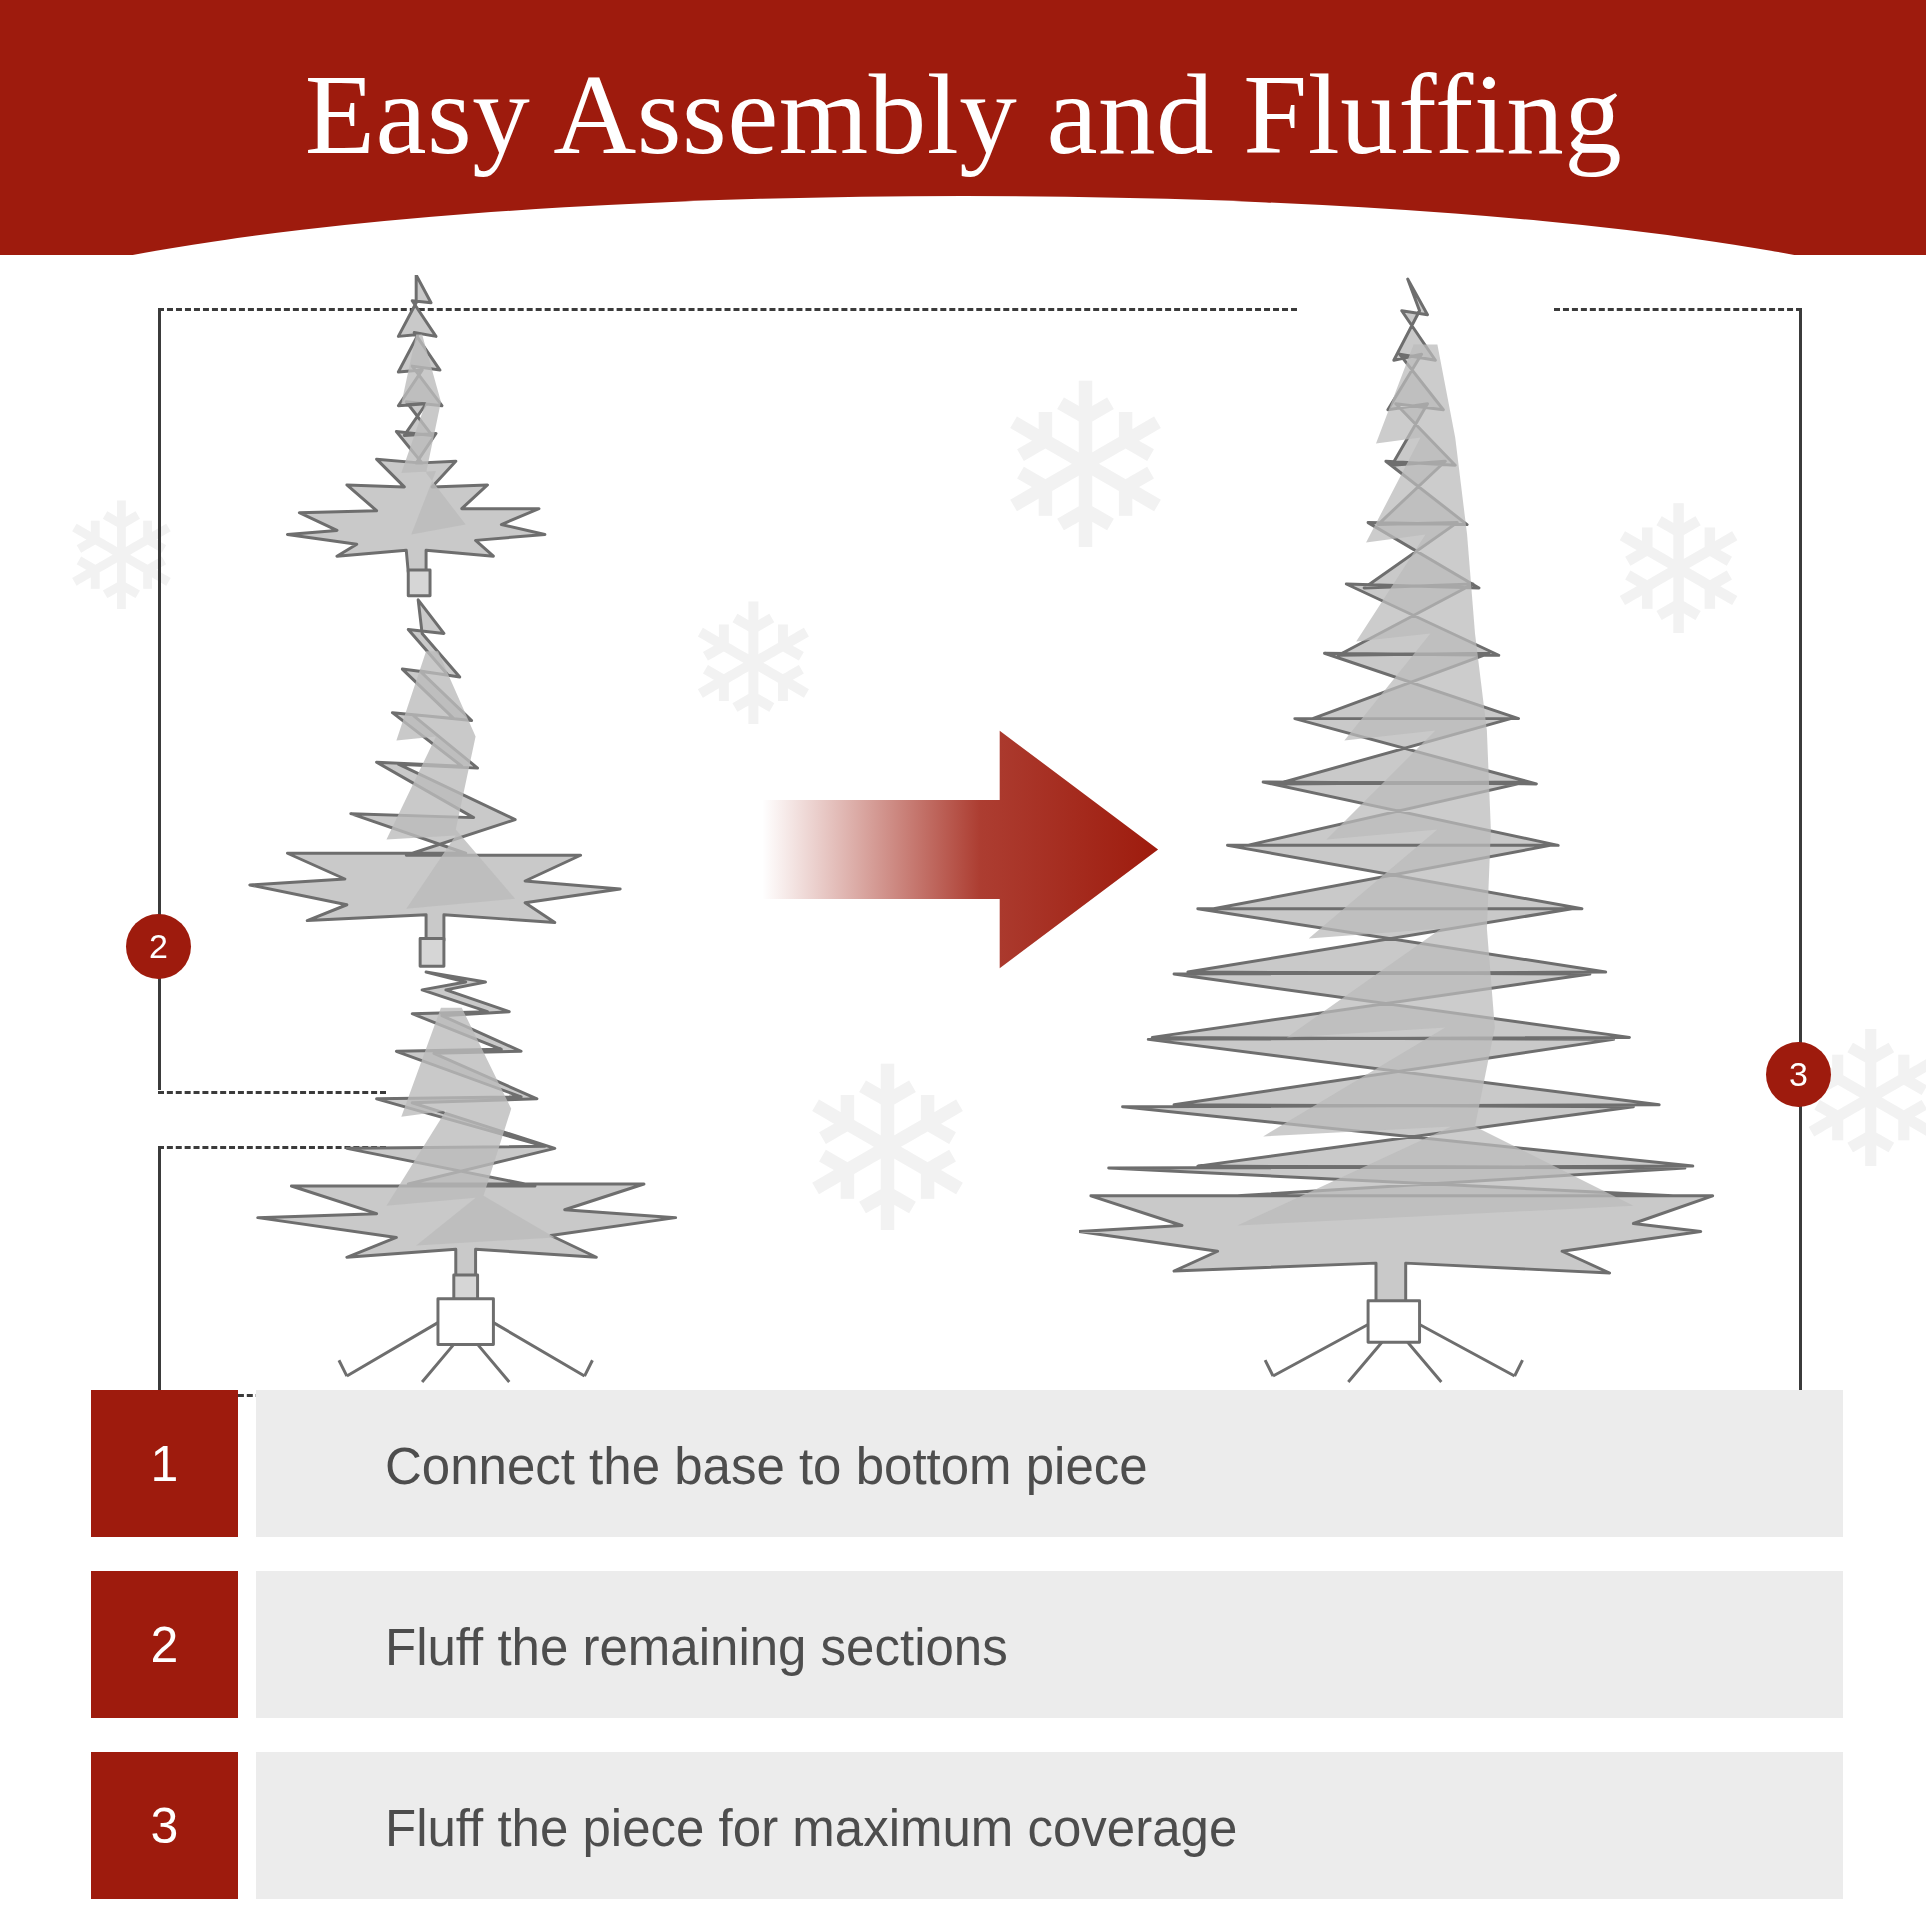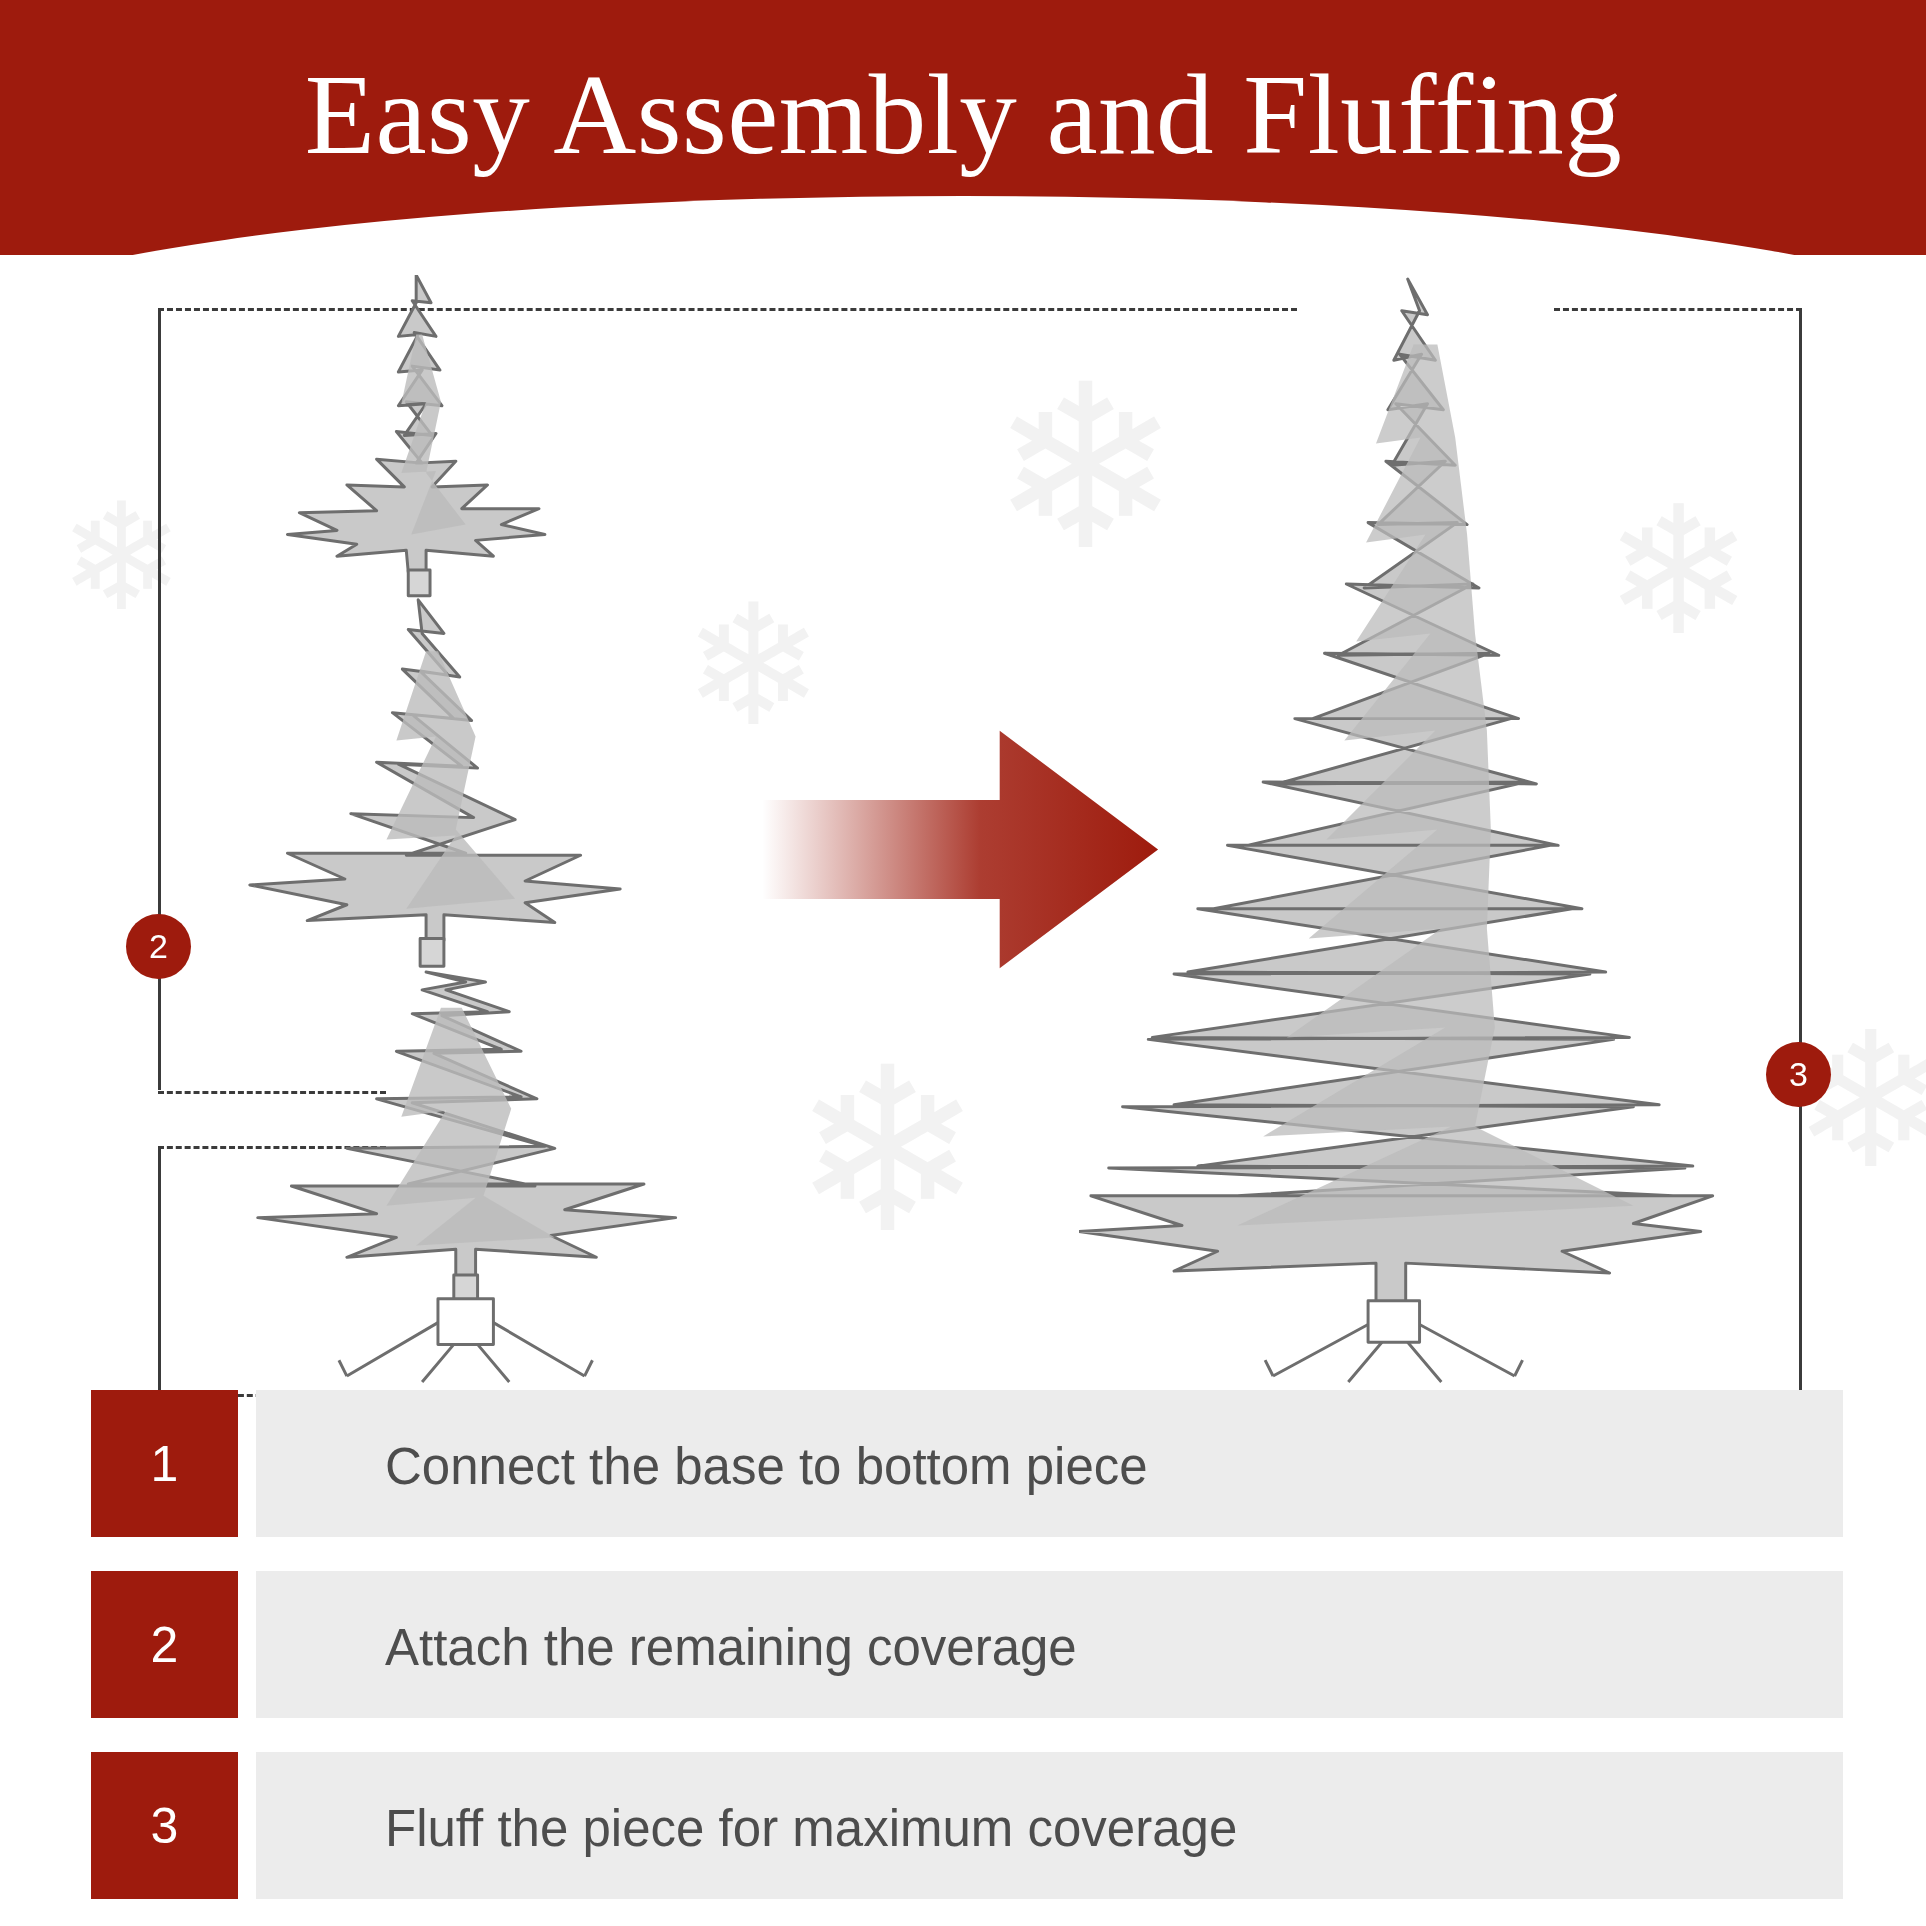--- a/index.html
+++ b/index.html
@@ -233,21 +233,21 @@
     <div class="step-text-wrap">
       <div class="step-text">Connect the base to bottom piece</div>
     </div>
   </div>
 
   <div class="step-row">
     <div class="step-num">
       <span>2</span>
     </div>
     <div class="step-text-wrap">
-      <div class="step-text">Attach the remaining coverage</div>
+      <div class="step-text">Fluff the remaining sections</div>
     </div>
   </div>
 
   <div class="step-row">
     <div class="step-num">
       <span>3</span>
     </div>
     <div class="step-text-wrap">
       <div class="step-text">Fluff the piece for maximum coverage</div>
     </div>

